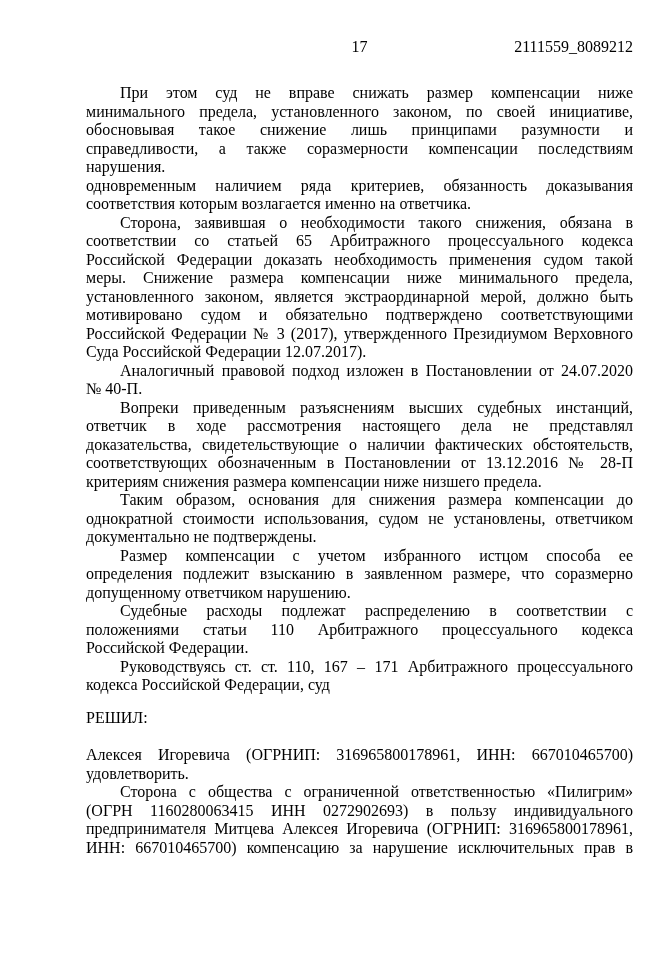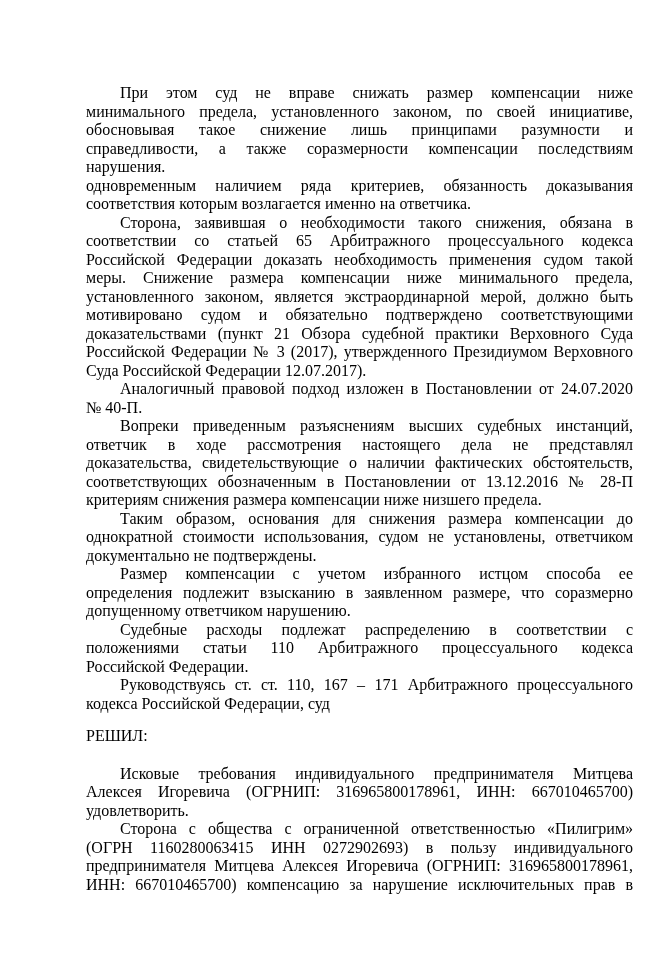--- a/index.html
+++ b/index.html
@@ -51,40 +51,43 @@
   .heading {
     line-height: 18.5px;
     text-align: left;
     margin: 14px 0 19px 0;
   }
 </style>
 </head>
 <body>
 
 <div class="page">
+  <header class="page-header">
+    <span class="page-number">17</span>
+    <span class="doc-id">2111559_8089212</span>
+  </header>
   <main class="doc-body">
       <div class="paragraph">
         <div class="line indent">При этом суд не вправе снижать размер компенсации ниже</div>
         <div class="line">минимального предела, установленного законом, по своей инициативе,</div>
         <div class="line">обосновывая такое снижение лишь принципами разумности и</div>
         <div class="line">справедливости, а также соразмерности компенсации последствиям</div>
         <div class="line last">нарушения.</div>
       </div>
       <div class="paragraph">
         <div class="line">одновременным наличием ряда критериев, обязанность доказывания</div>
         <div class="line last">соответствия которым возлагается именно на ответчика.</div>
       </div>
       <div class="paragraph">
         <div class="line indent">Сторона, заявившая о необходимости такого снижения, обязана в</div>
         <div class="line">соответствии со статьей 65 Арбитражного процессуального кодекса</div>
         <div class="line">Российской Федерации доказать необходимость применения судом такой</div>
         <div class="line">меры. Снижение размера компенсации ниже минимального предела,</div>
         <div class="line">установленного законом, является экстраординарной мерой, должно быть</div>
         <div class="line">мотивировано судом и обязательно подтверждено соответствующими</div>
-        <div class="line">доказательствами (пункт 21 Обзора судебной практики Верховного Суда</div>
         <div class="line">Российской Федерации № 3 (2017), утвержденного Президиумом Верховного</div>
         <div class="line last">Суда Российской Федерации 12.07.2017).</div>
       </div>
       <div class="paragraph">
         <div class="line indent">Аналогичный правовой подход изложен в Постановлении от 24.07.2020</div>
         <div class="line last">№ 40-П.</div>
       </div>
       <div class="paragraph">
         <div class="line indent">Вопреки приведенным разъяснениям высших судебных инстанций,</div>
         <div class="line">ответчик в ходе рассмотрения настоящего дела не представлял</div>
@@ -106,21 +109,20 @@
         <div class="line indent">Судебные расходы подлежат распределению в соответствии с</div>
         <div class="line">положениями статьи 110 Арбитражного процессуального кодекса</div>
         <div class="line last">Российской Федерации.</div>
       </div>
       <div class="paragraph">
         <div class="line indent">Руководствуясь ст. ст. 110, 167 – 171 Арбитражного процессуального</div>
         <div class="line last">кодекса Российской Федерации, суд</div>
       </div>
       <div class="heading">РЕШИЛ:</div>
       <div class="paragraph">
-        <div class="line indent">Исковые требования индивидуального предпринимателя Митцева</div>
         <div class="line">Алексея Игоревича (ОГРНИП: 316965800178961, ИНН: 667010465700)</div>
         <div class="line last">удовлетворить.</div>
       </div>
       <div class="paragraph">
         <div class="line indent">Сторона с общества с ограниченной ответственностью «Пилигрим»</div>
         <div class="line">(ОГРН 1160280063415 ИНН 0272902693) в пользу индивидуального</div>
         <div class="line">предпринимателя Митцева Алексея Игоревича (ОГРНИП: 316965800178961,</div>
         <div class="line">ИНН: 667010465700) компенсацию за нарушение исключительных прав в</div>
       </div>
     </main>

